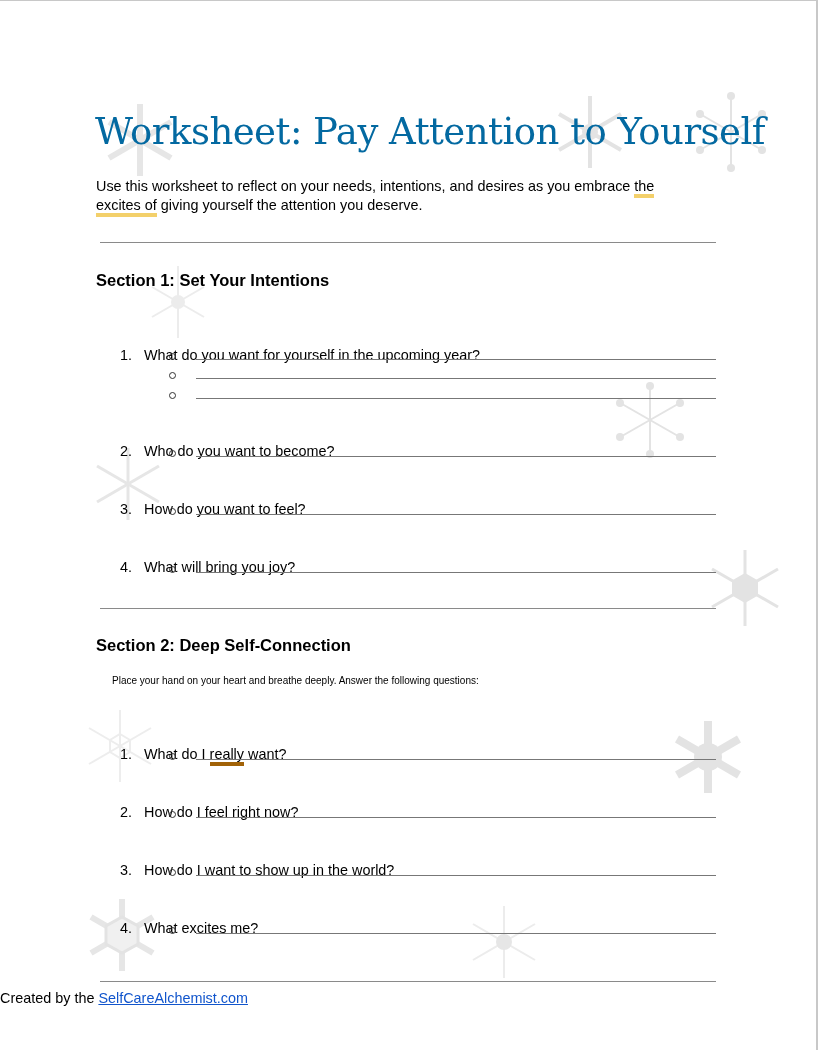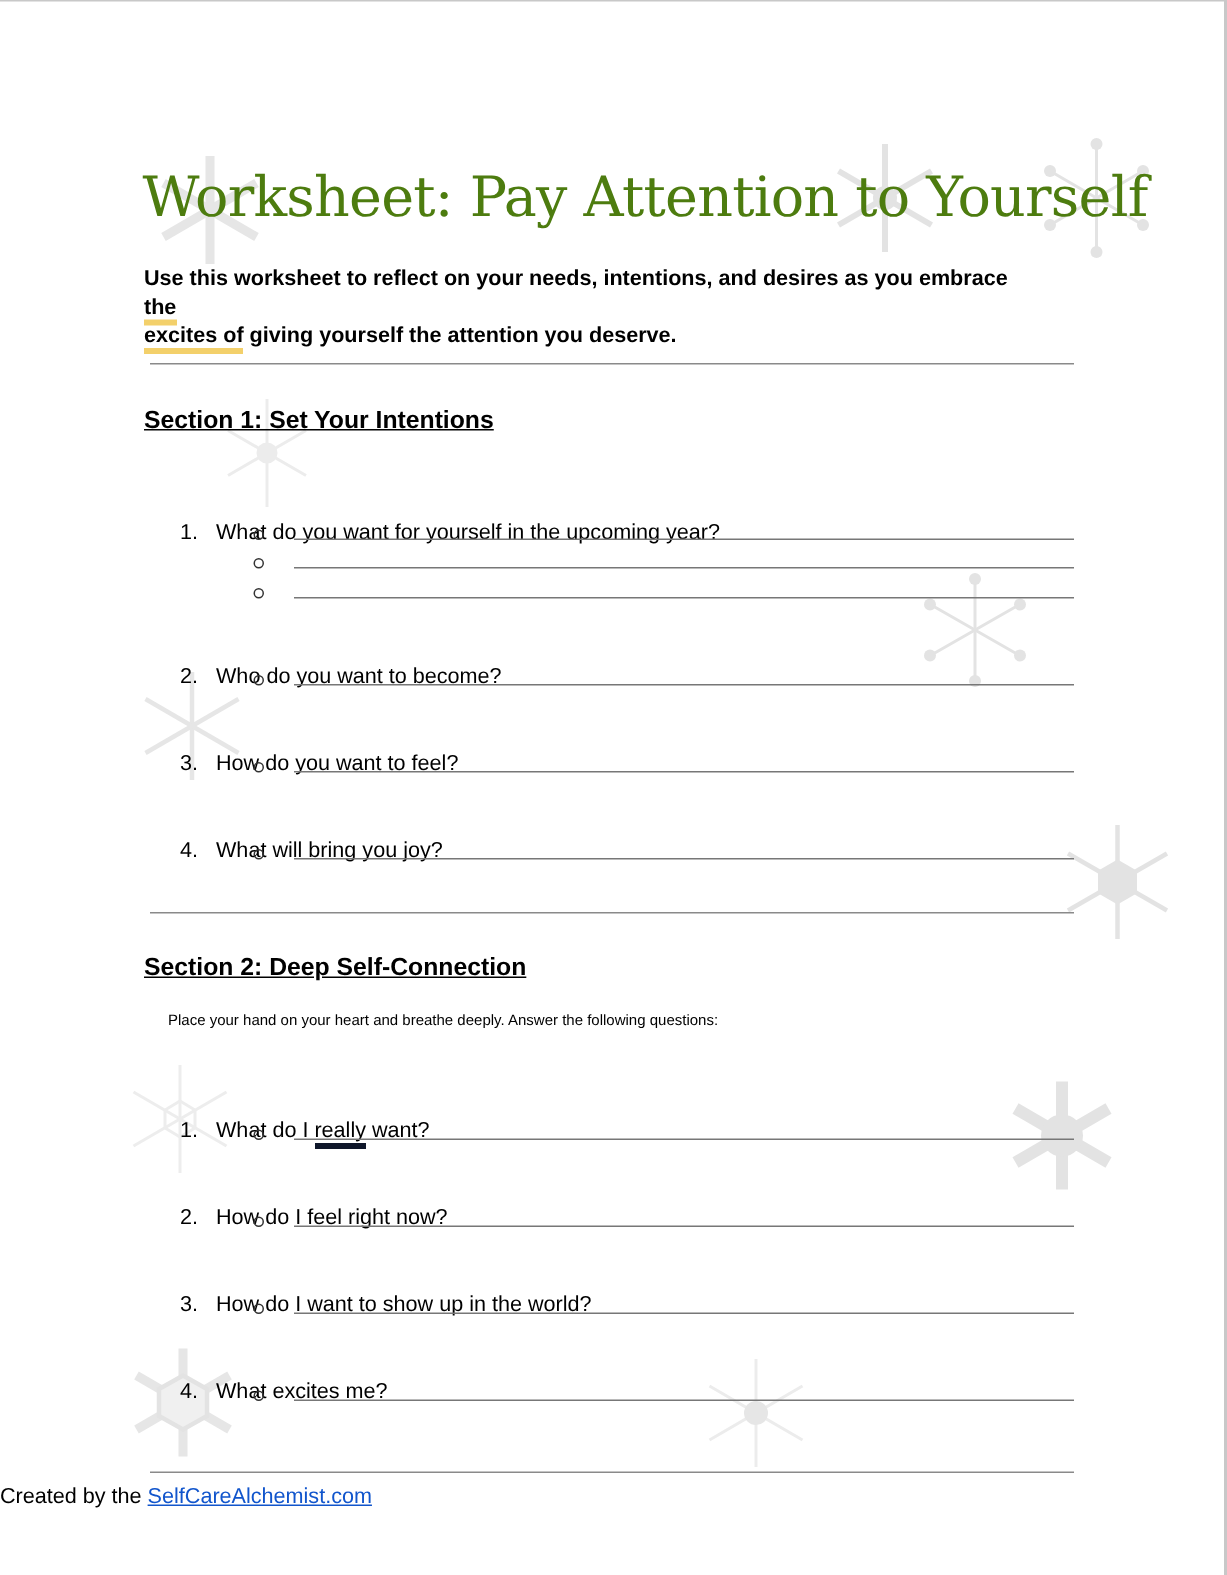--- a/index.html
+++ b/index.html
@@ -2,26 +2,26 @@
 <html><head>
 <meta charset="utf-8">
 <style>
   html, body { margin:0; padding:0; }
   body { width:818px; height:1050px; background:#ffffff; position:relative; overflow:hidden;
          font-family:"Liberation Sans", sans-serif; color:#000; }
   .page-border-top { position:absolute; left:0; top:0; width:818px; height:1px; background:#c8c8c8; }
   .page-border-right { position:absolute; right:0; top:0; width:2px; height:1050px; background:#c8c8c8; }
   .flake { position:absolute; opacity:1; }
   .title { position:absolute; left:95px; top:110px; font-family:"DejaVu Serif", serif; font-size:37px;
-           color:#4d7c0f; letter-spacing:-0.5px; white-space:nowrap; }
-  .intro { position:absolute; left:96px; top:177px; width:600px; font-size:14.4px; line-height:19px;font-weight:bold; }
+           color:#0369a1; letter-spacing:-0.5px; white-space:nowrap; }
+  .intro { position:absolute; left:96px; top:177px; width:600px; font-size:14.4px; line-height:19px; }
   .hl-yellow { background:linear-gradient(to top, transparent 0, transparent 0); border-bottom:4px solid #f3d06b; }
-  .hl-blue { border-bottom:4px solid #0f172a; }
+  .hl-blue { border-bottom:4px solid #a16207; }
   .hr { position:absolute; left:100px; width:616px; height:1px; background:#8a8a8a; }
-  .section-title { position:absolute; left:96px; font-size:16.5px; font-weight:bold; white-space:nowrap;text-decoration:underline; }
+  .section-title { position:absolute; left:96px; font-size:16.5px; font-weight:bold; white-space:nowrap; }
   .q { position:absolute; left:120px; font-size:14.4px; white-space:nowrap;margin-top:36px; }
   .q .num { display:inline-block; width:24px; }
   .bullet { position:absolute; left:169px; width:5px; height:5px; border:1px solid #333; border-radius:50%; }
   .line { position:absolute; left:196px; width:520px; height:1px; background:#777; }
   .para { position:absolute; left:112px; font-size:10px; white-space:nowrap; }
   .footer { position:absolute; left:0; width:818px; text-align:left; top:990px; font-size:14.4px; }
   .footer a { color:#1155cc; text-decoration:underline; }
 </style>
 </head>
 <body>

